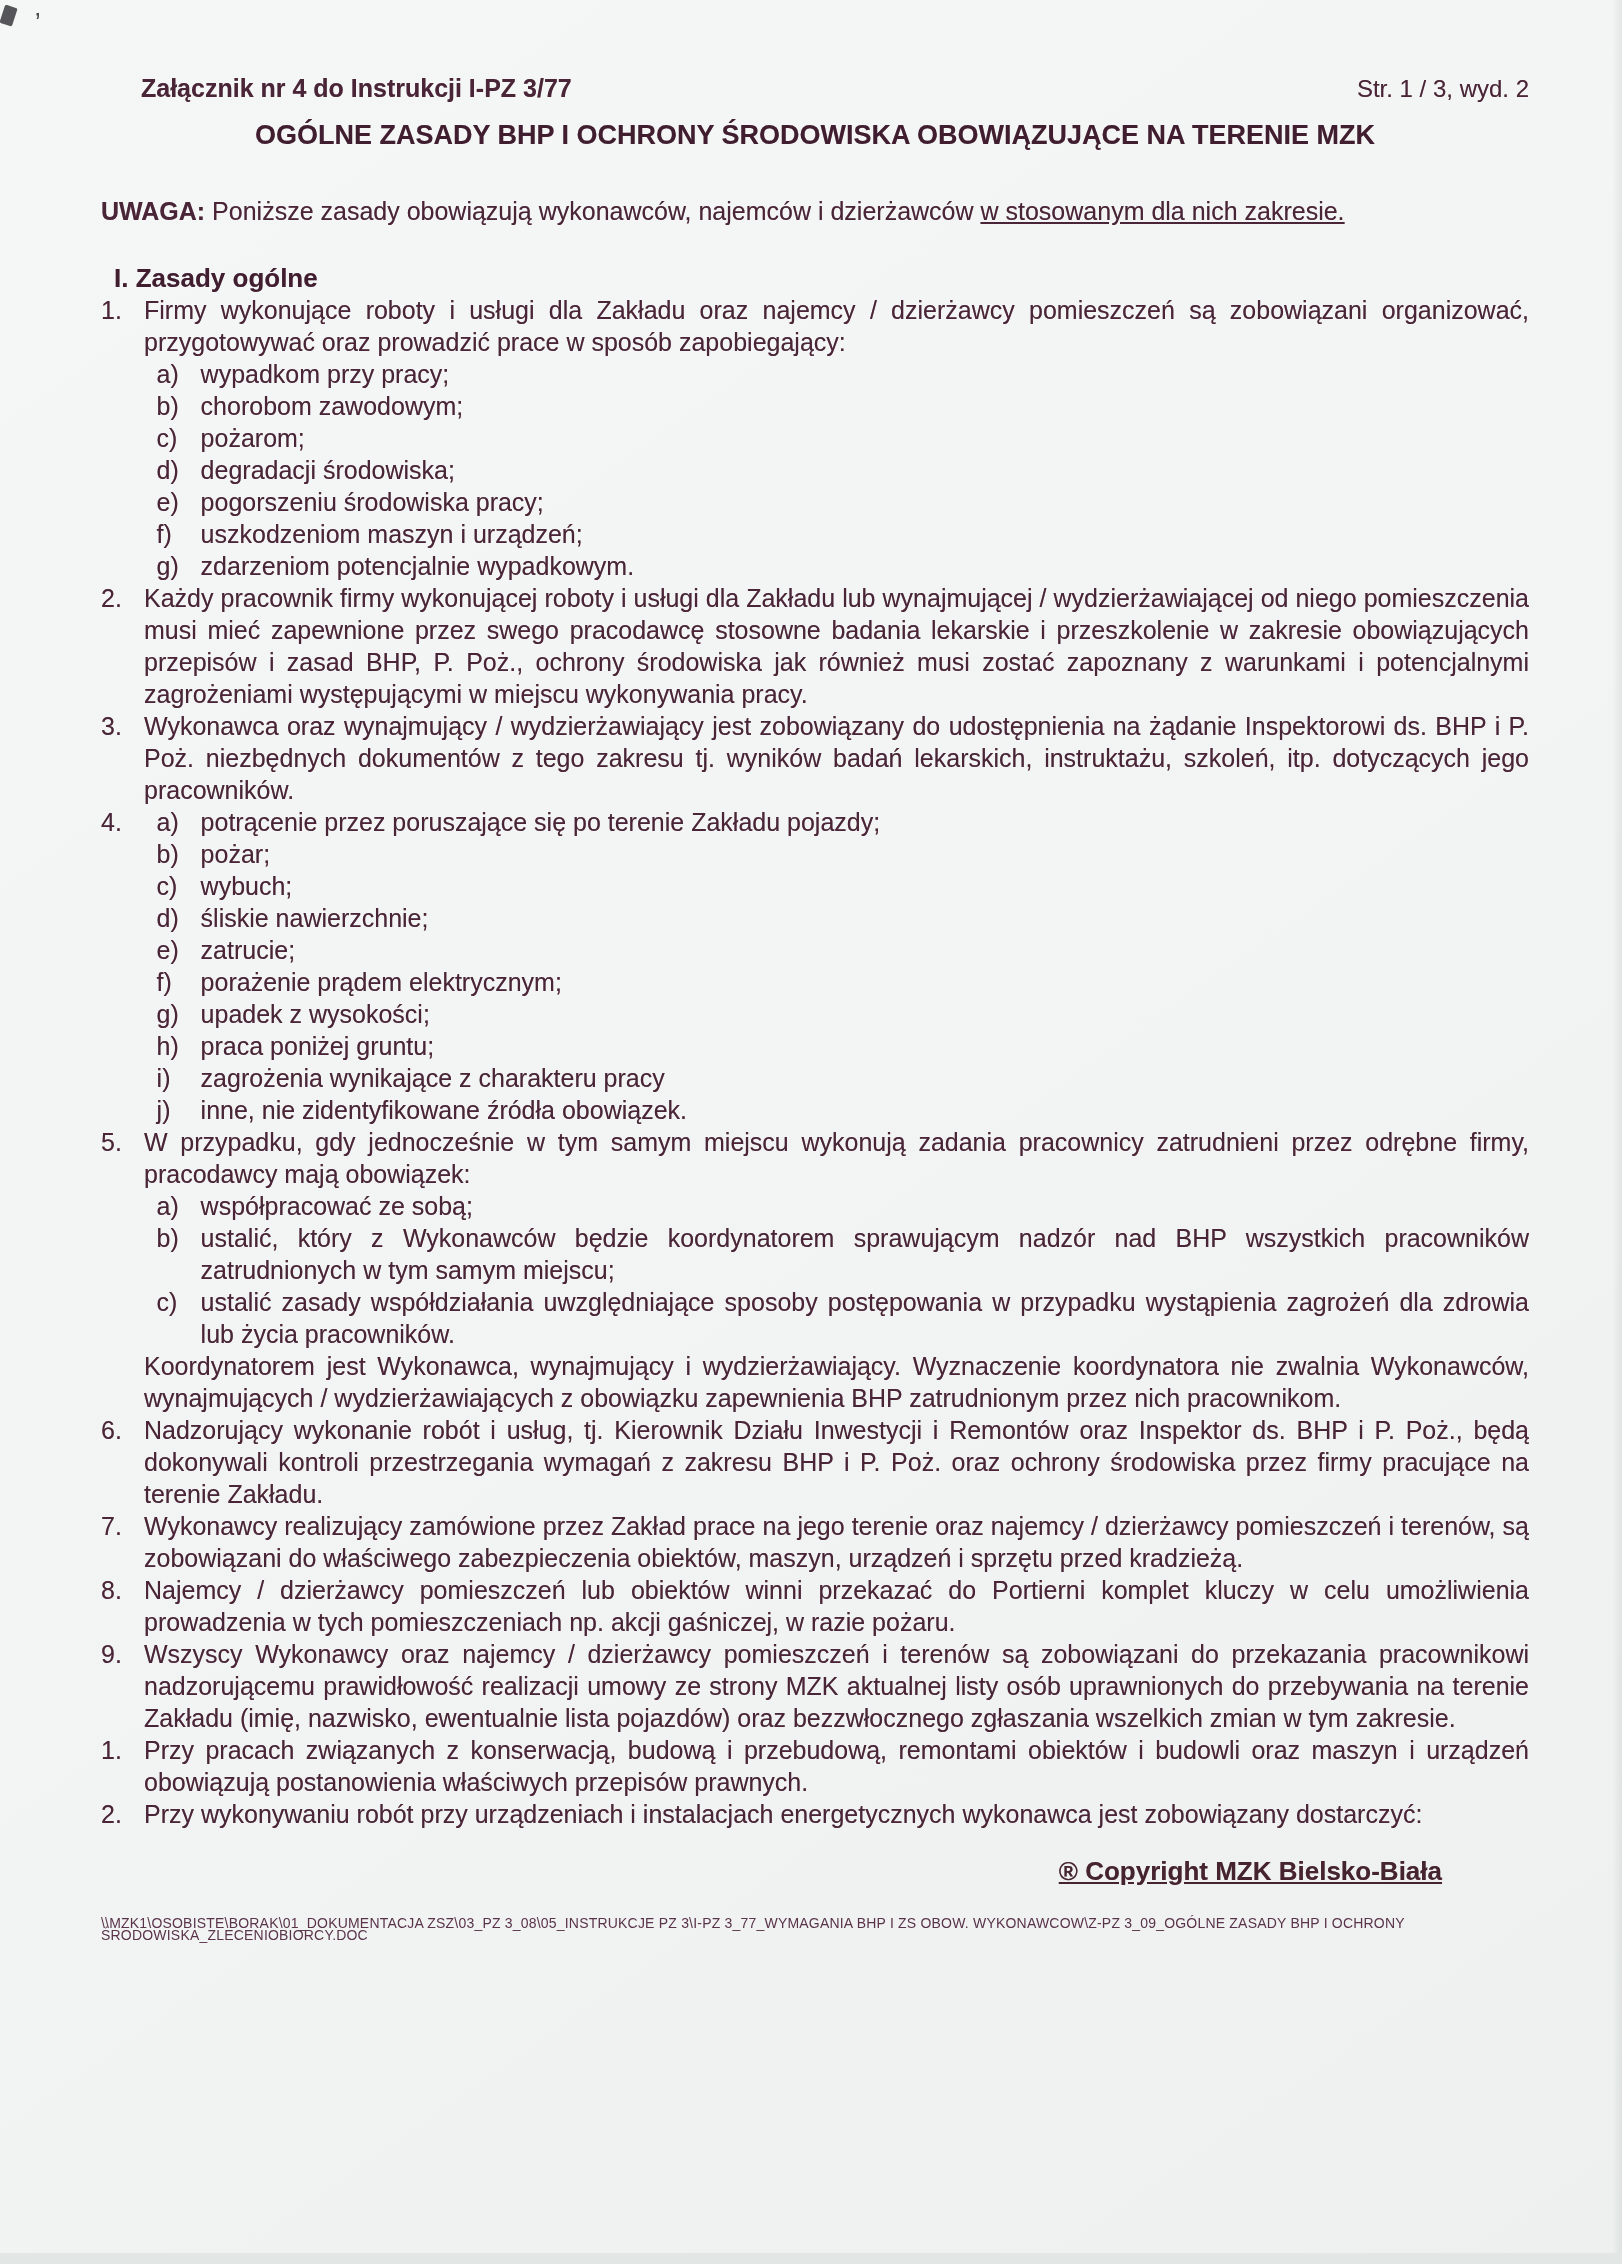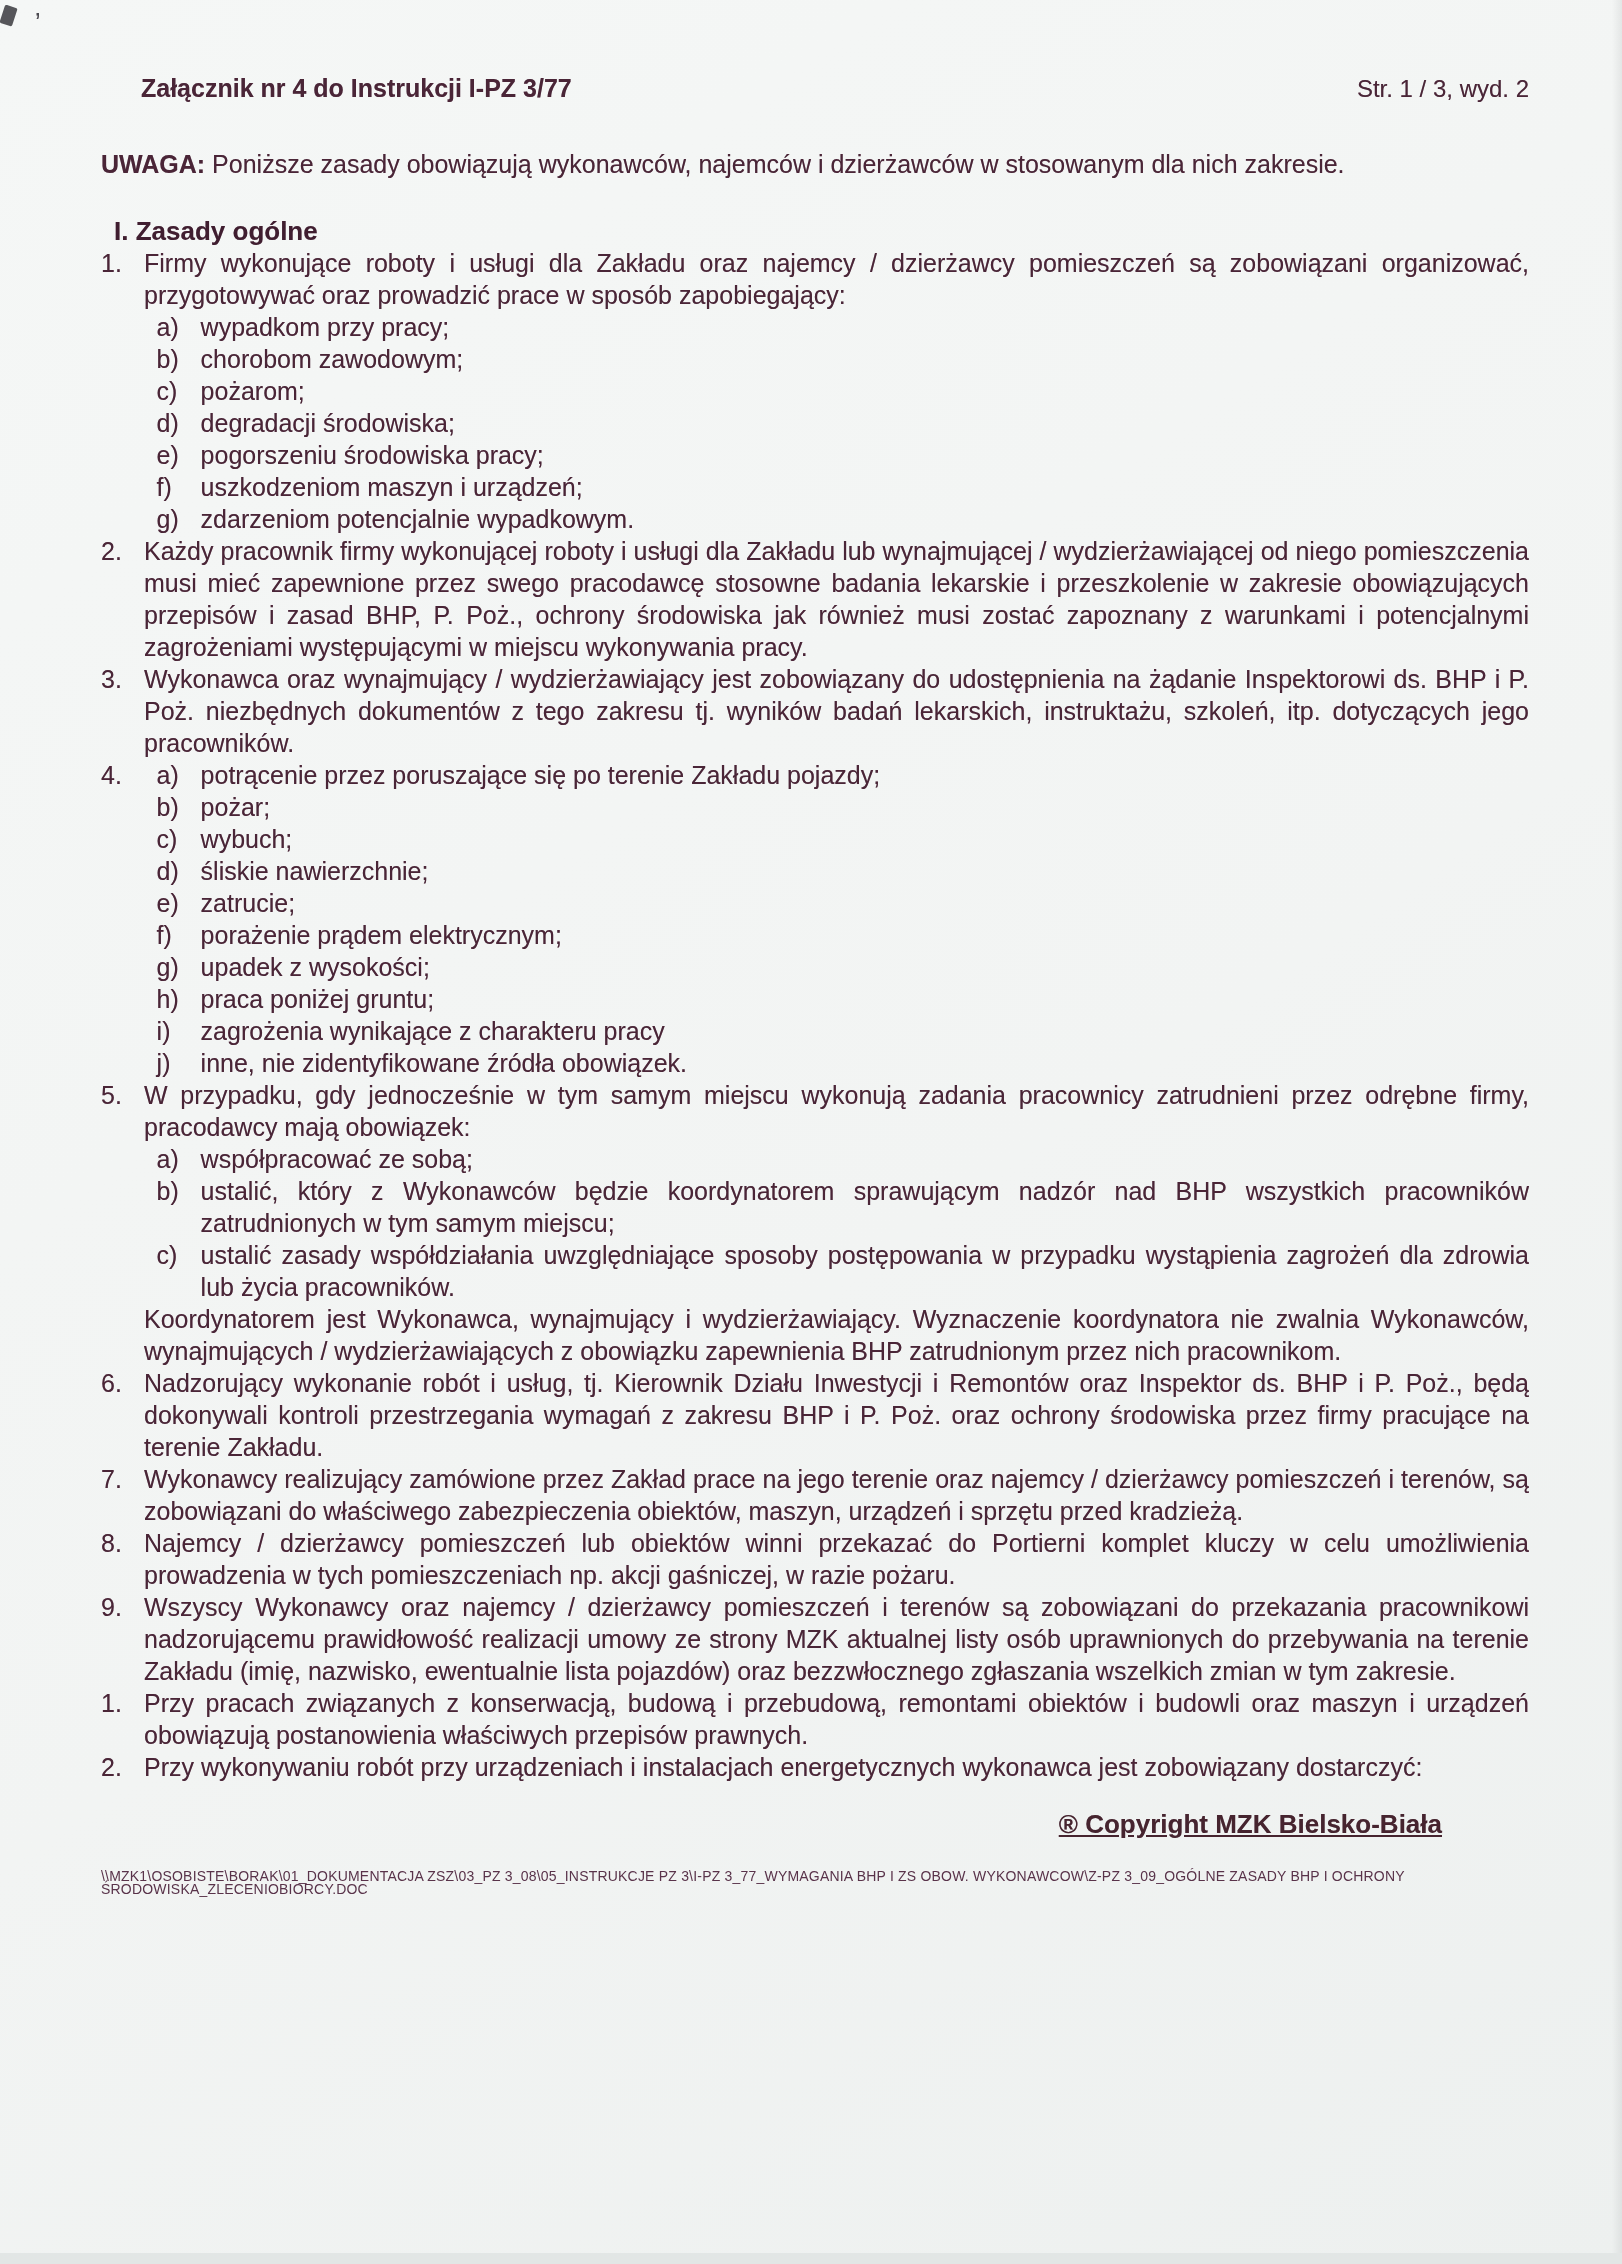--- a/index.html
+++ b/index.html
@@ -14,21 +14,21 @@
     font-size:25px;line-height:32px;
     text-shadow:0 0 0.6px rgba(64,28,48,0.38);
   }
   .content{padding:72px 93px 0 101px;}
   .header-row{display:flex;justify-content:space-between;align-items:baseline;margin-left:40px;}
   .hdr-left{font-weight:bold;}
   .hdr-right{font-size:24px;}
   .doc-title{margin:13.6px 0 0;text-align:center;font-size:27px;line-height:33px;font-weight:bold;color:#401e30;}
   .uwaga{margin:43px 0 0;}
   .b{font-weight:bold;}
-  .u{margin-top:24px;}
+  .u{text-decoration:underline;margin-top:24px;}
   .sec-heading{margin:35px 13px 0;font-size:26px;font-weight:bold;color:#401e30;line-height:32px;}
   h1,h2,p{padding:0;}
   h2{margin:0;}
   .list{margin:0;}
   .item{display:flex;}
   .inum{flex:none;width:43px;}
   .ibody{flex:1;min-width:0;}
   .itext{text-align:justify;}
   .sub{display:flex;margin-left:12.6px;}
   .snum{flex:none;width:44px;}
@@ -52,20 +52,21 @@
   <div class="corner-smudge"></div>
   <div class="tick-mark">’</div>
 
   <div class="content">
 
     <div class="header-row">
       <span class="hdr-left">Załącznik nr 4 do Instrukcji I-PZ 3/77</span>
       <span class="hdr-right">Str. 1 / 3, wyd. 2</span>
     </div>
 
+    <h1 class="doc-title">OGÓLNE ZASADY BHP I OCHRONY ŚRODOWISKA OBOWIĄZUJĄCE NA TERENIE MZK</h1>
 
     <p class="uwaga"><span class="b">UWAGA:</span><span> Poniższe zasady obowiązują wykonawców, najemców i dzierżawców </span><span class="u">w stosowanym dla nich zakresie.</span></p>
 
     <h2 class="sec-heading">I. Zasady ogólne</h2>
 
     <div class="list">
 
         <div class="item">
           <span class="inum">1.</span>
           <div class="ibody">

